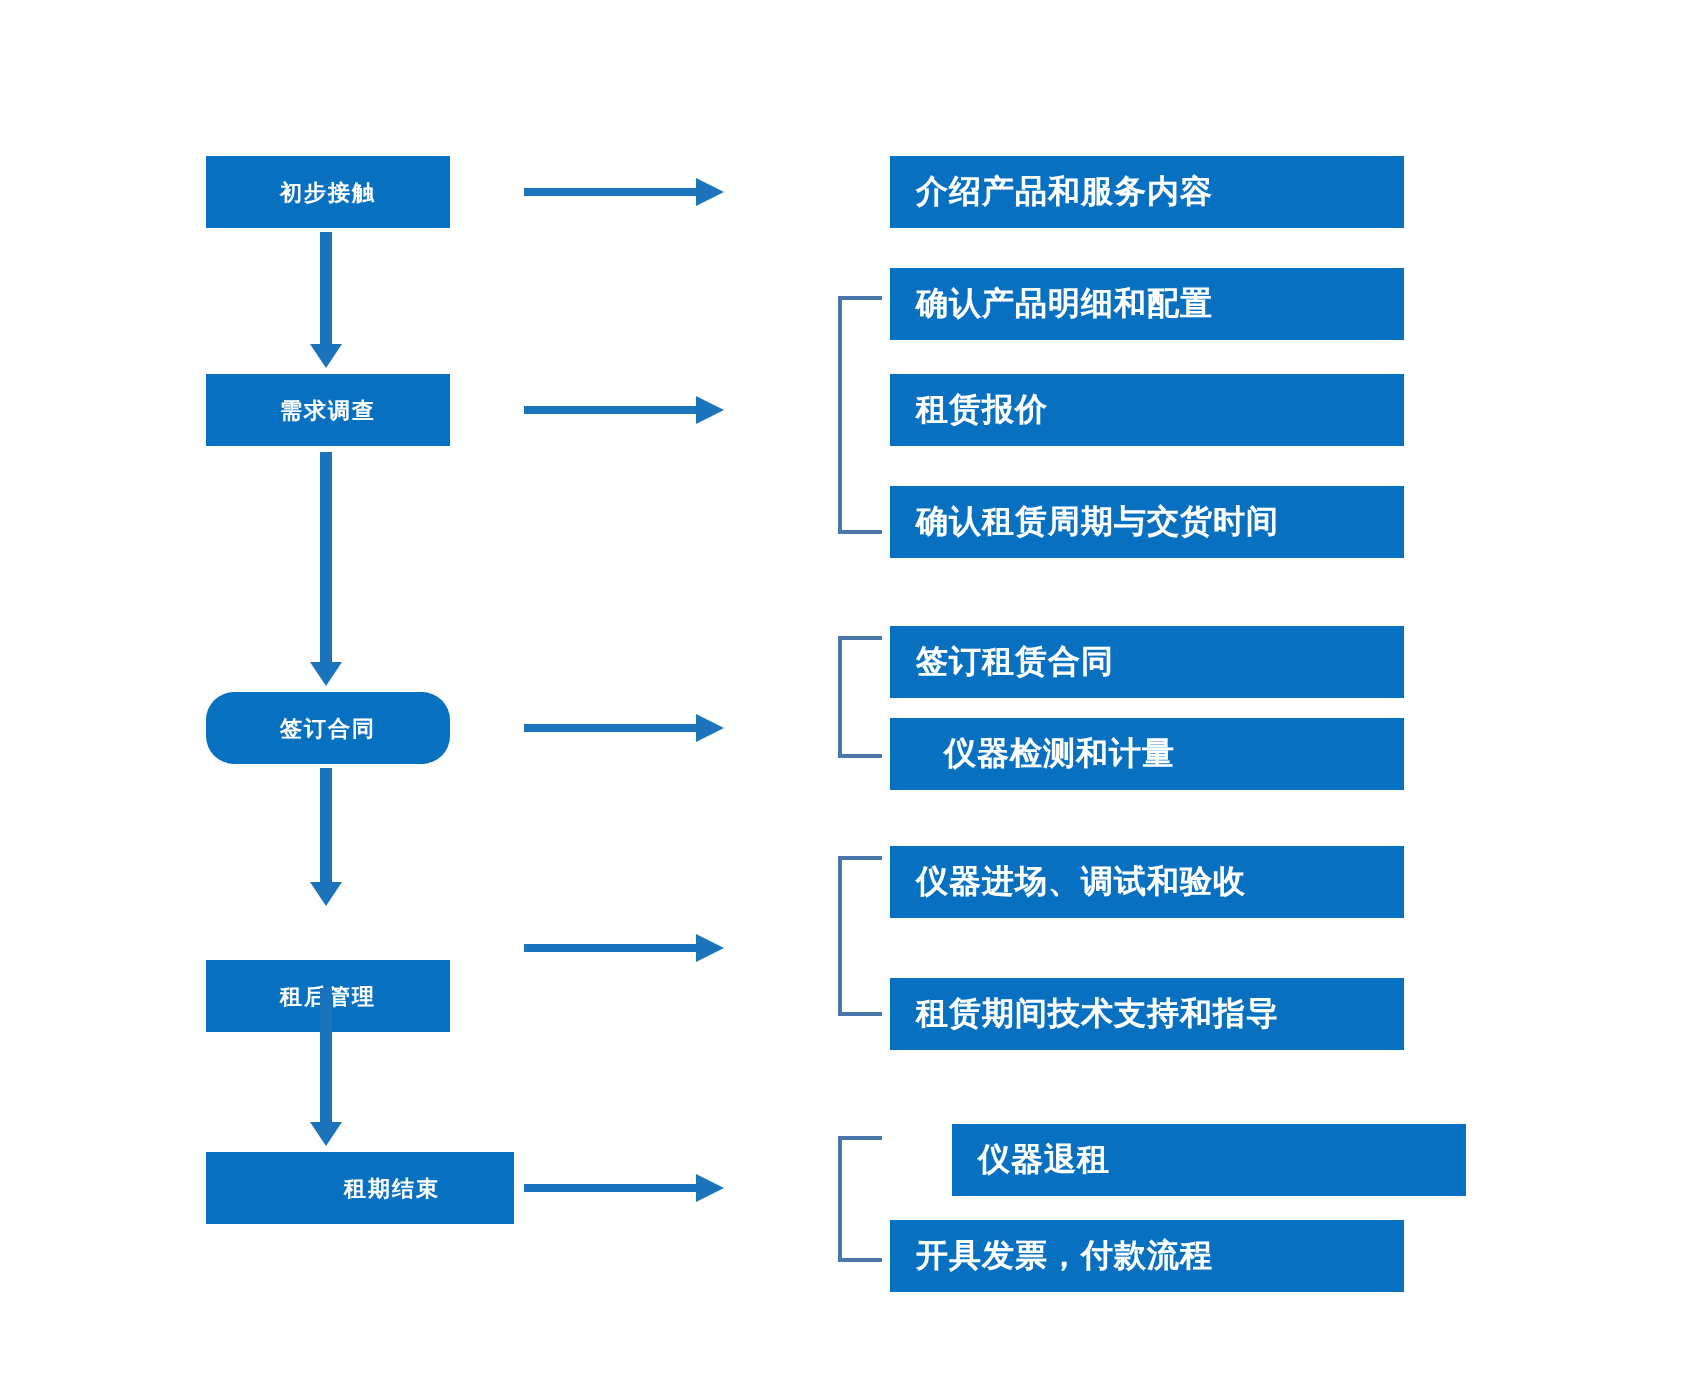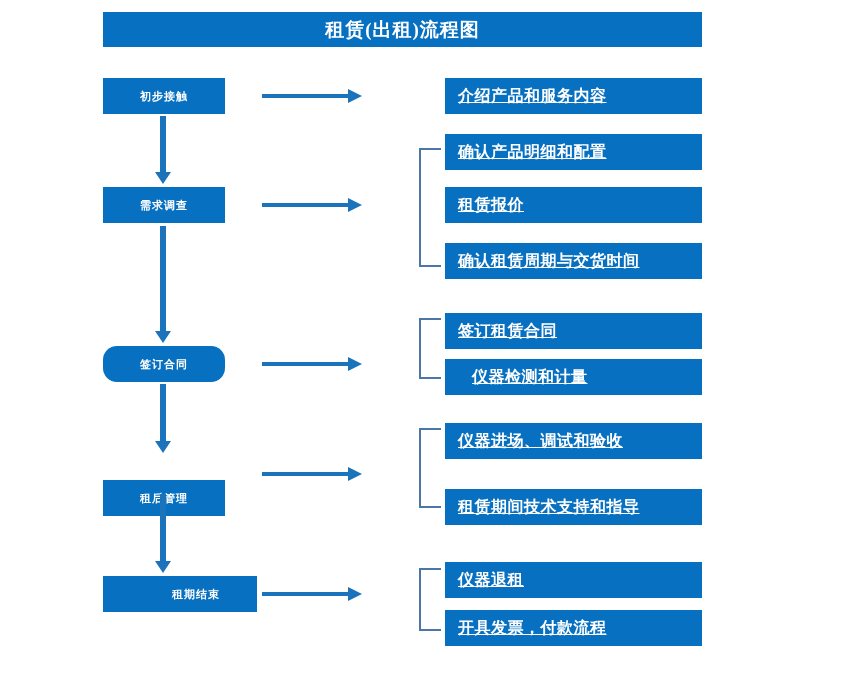--- a/index.html
+++ b/index.html
@@ -59,21 +59,20 @@
     height: 36px;
     background: #0870c0;
     color: #ffffff;
     display: flex;
     align-items: center;
     font-size: 16px;
     font-weight: bold;
     padding-left: 13px;
     box-sizing: border-box;
     letter-spacing: 0.5px;
-    text-decoration: underline;
   }
 
   
   .arrow-right {
     position: absolute;
     height: 14px;
     width: 100px;
   }
   .arrow-right .shaft {
     position: absolute;
@@ -124,21 +123,20 @@
     border-top: 2px solid #4a76a8;
     border-bottom: 2px solid #4a76a8;
     box-sizing: border-box;
   }
 </style>
 </head>
 <body>
 
 <div id="canvas">
 
-  <div class="title-bar">租赁(出租)流程图</div>
 
   <div class="stage-box" style="top:78px;">初步接触</div>
   <div class="stage-box" style="top:187px;">需求调查</div>
   <div class="stage-box" style="top:346px;border-radius:14px;">签订合同</div>
   <div class="stage-box" style="top:480px;">租后管理</div>
   <div class="stage-box" style="top:576px;padding-left:32px;">租期结束</div>
 
   <div class="arrow-down" style="left:155px; top:116px; height:68px;">
     <div class="shaft" style="height:56px;"></div>
     <div class="head" style="top:56px;"></div>
@@ -183,16 +181,16 @@
   <div class="bracket" style="top:568px; height:63px;"></div>
 
   <div class="detail-box" style="top:78px;">介绍产品和服务内容</div>
   <div class="detail-box" style="top:134px;">确认产品明细和配置</div>
   <div class="detail-box" style="top:187px;">租赁报价</div>
   <div class="detail-box" style="top:313px;">签订租赁合同</div>
   <div class="detail-box" style="top:243px;">确认租赁周期与交货时间</div>
   <div class="detail-box" style="top:359px;padding-left:27px;">仪器检测和计量</div>
   <div class="detail-box" style="top:423px;">仪器进场、调试和验收</div>
   <div class="detail-box" style="top:489px;">租赁期间技术支持和指导</div>
-  <div class="detail-box" style="top:562px;">仪器退租</div>
+  <div class="detail-box" style="top:562px;margin-left:31px;">仪器退租</div>
   <div class="detail-box" style="top:610px;">开具发票，付款流程</div>
 
 </div>
 
 </body></html>

